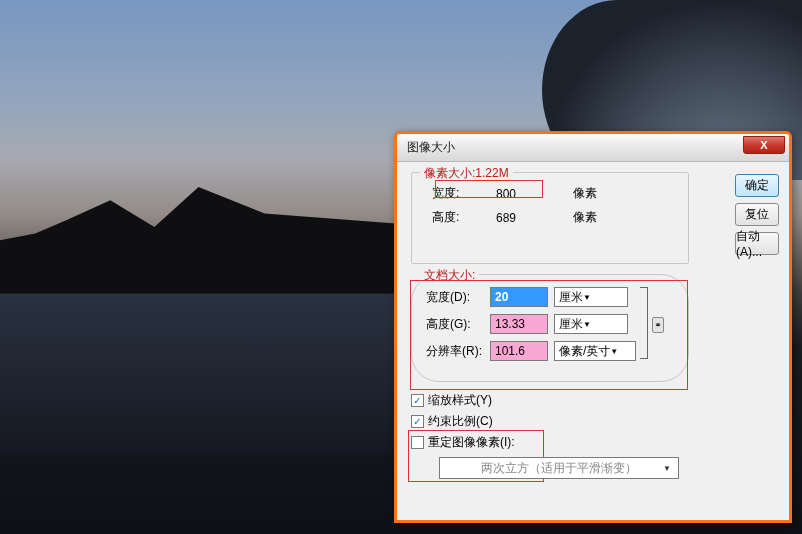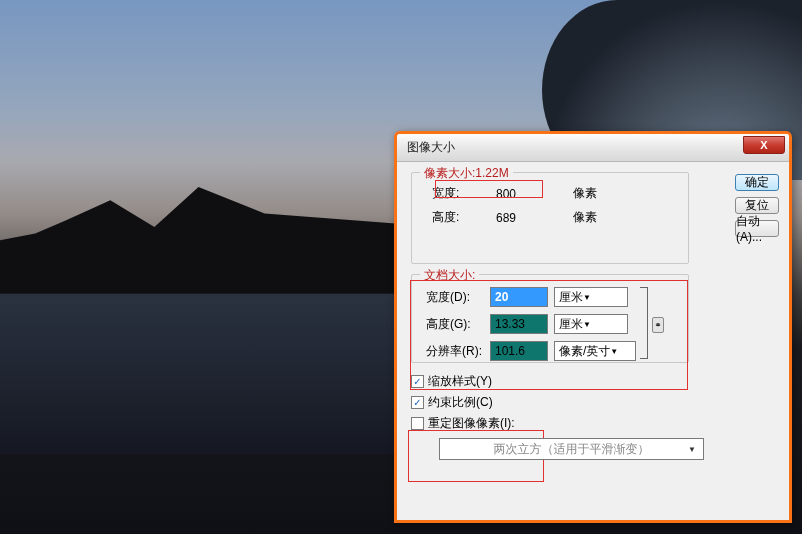--- a/index.html
+++ b/index.html
@@ -66,21 +66,21 @@
   padding: 10px 10px 10px 14px;
   position: relative;
   height: calc(100% - 28px);
 }
 .buttons-col {
   position: absolute; right: 10px; top: 12px;
   width: 72px;
   display: flex; flex-direction: column; gap: 6px;
 }
 .win-btn {
-  height: 17px;
+  height: 23px;
   background: linear-gradient(to bottom, #f8f8f8, #e2e2e2);
   border: 1px solid #8a8a8a;
   border-radius: 3px;
   font-size: 12px; cursor: pointer;
   display: flex; align-items: center; justify-content: center; margin-left: 28px;
 }
 .win-btn.primary {
   background: linear-gradient(to bottom, #eaf6fd, #bee6fd);
   border-color: #3c7fb1;
 }
@@ -98,21 +98,21 @@
   font-size: 12px; color: #b91c1c;
 }
 .row { display: flex; align-items: center; margin-bottom: 7px; gap:6px; }
 .row:last-child { margin-bottom: 0; }
 .row .lbl { width: 58px; text-align: left; }
 .row .val { width: 58px; }
 .row .unit { width: 50px; text-align: center; }
 .num-input {
   width: 58px; height: 20px;
   border: 1px solid #7a7a7a;
-  background: #0f766e;
+  background: #f9a8d4;
   padding: 2px 4px; font-size: 12px;
 }
 .num-input.sel { background: #3399ff; color: white; font-weight: bold; }
 .unit-select {
   width: 74px; height: 20px;
   border: 1px solid #7a7a7a;
   background: white; font-size: 12px;
   padding-left: 4px;
   display: flex; align-items: center; 
   cursor: pointer;
@@ -132,21 +132,21 @@
   font-size: 9px; text-align: center; line-height: 14px;
 }
 .red-box { border: 1px solid #e03030; }
 .box-pixsize { position: absolute; left: 23px; top: 7px; width: 108px; height: 18px; }
 .box-docsize { position: absolute; left: 13px; top: 118px; width: 278px; height: 110px; }
 .box-checks { position: absolute; left: 11px; top: 268px; width: 136px; height: 52px; pointer-events:none; }
 .checks { margin-top: 6px; width: 278px; }
 .chk-row { display: flex; align-items: center; gap: 4px; margin-bottom: 4px; font-size: 12px; }
 .chk { width: 13px; height: 13px; border: 1px solid #7a7a7a; background: white; display: inline-flex; align-items:center; justify-content:center; font-size:10px; color:#2060c0; cursor:pointer;}
 .resample {
-  margin-top: 6px; width: 265px; margin-left: 28px;
+  margin-top: 6px; width: 240px; margin-left: 28px;
   height: 22px; border: 1px solid #7a7a7a; background: white;
   display: flex; align-items: center; justify-content: center;
   font-size: 12px; color: #888; cursor: pointer;
   position: relative;
 }
 .resample .dd-arrow { position: absolute; right: 4px; color: #333; }
 .group1-inner { padding-left: 6px; }
 </style>
 </head>
 <body>
@@ -185,21 +185,21 @@
           <span class="unit">像素</span>
         </div>
         <div class="row">
           <span class="lbl">高度:</span>
           <span class="val">689</span>
           <span class="unit">像素</span>
         </div>
       </div>
     </div>
 
-    <div class="group" style="height:89px; position:relative;">
+    <div class="group" style="height:108px; position:relative;border-radius:28px;">
       <div class="group-title">文档大小:</div>
       <div class="row">
         <span class="lbl">宽度(D):</span>
         <input class="num-input sel" value="20" style="">
         <div class="unit-select">
           <span>厘米</span>
           <span class="dd-arrow">▼</span>
         </div>
       </div>
       <div class="row">

